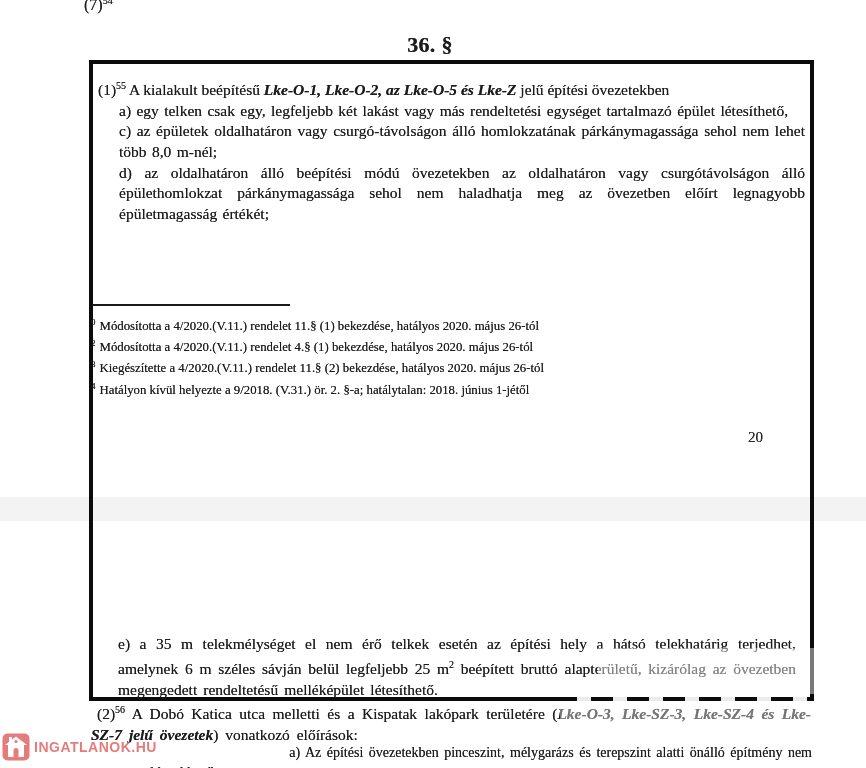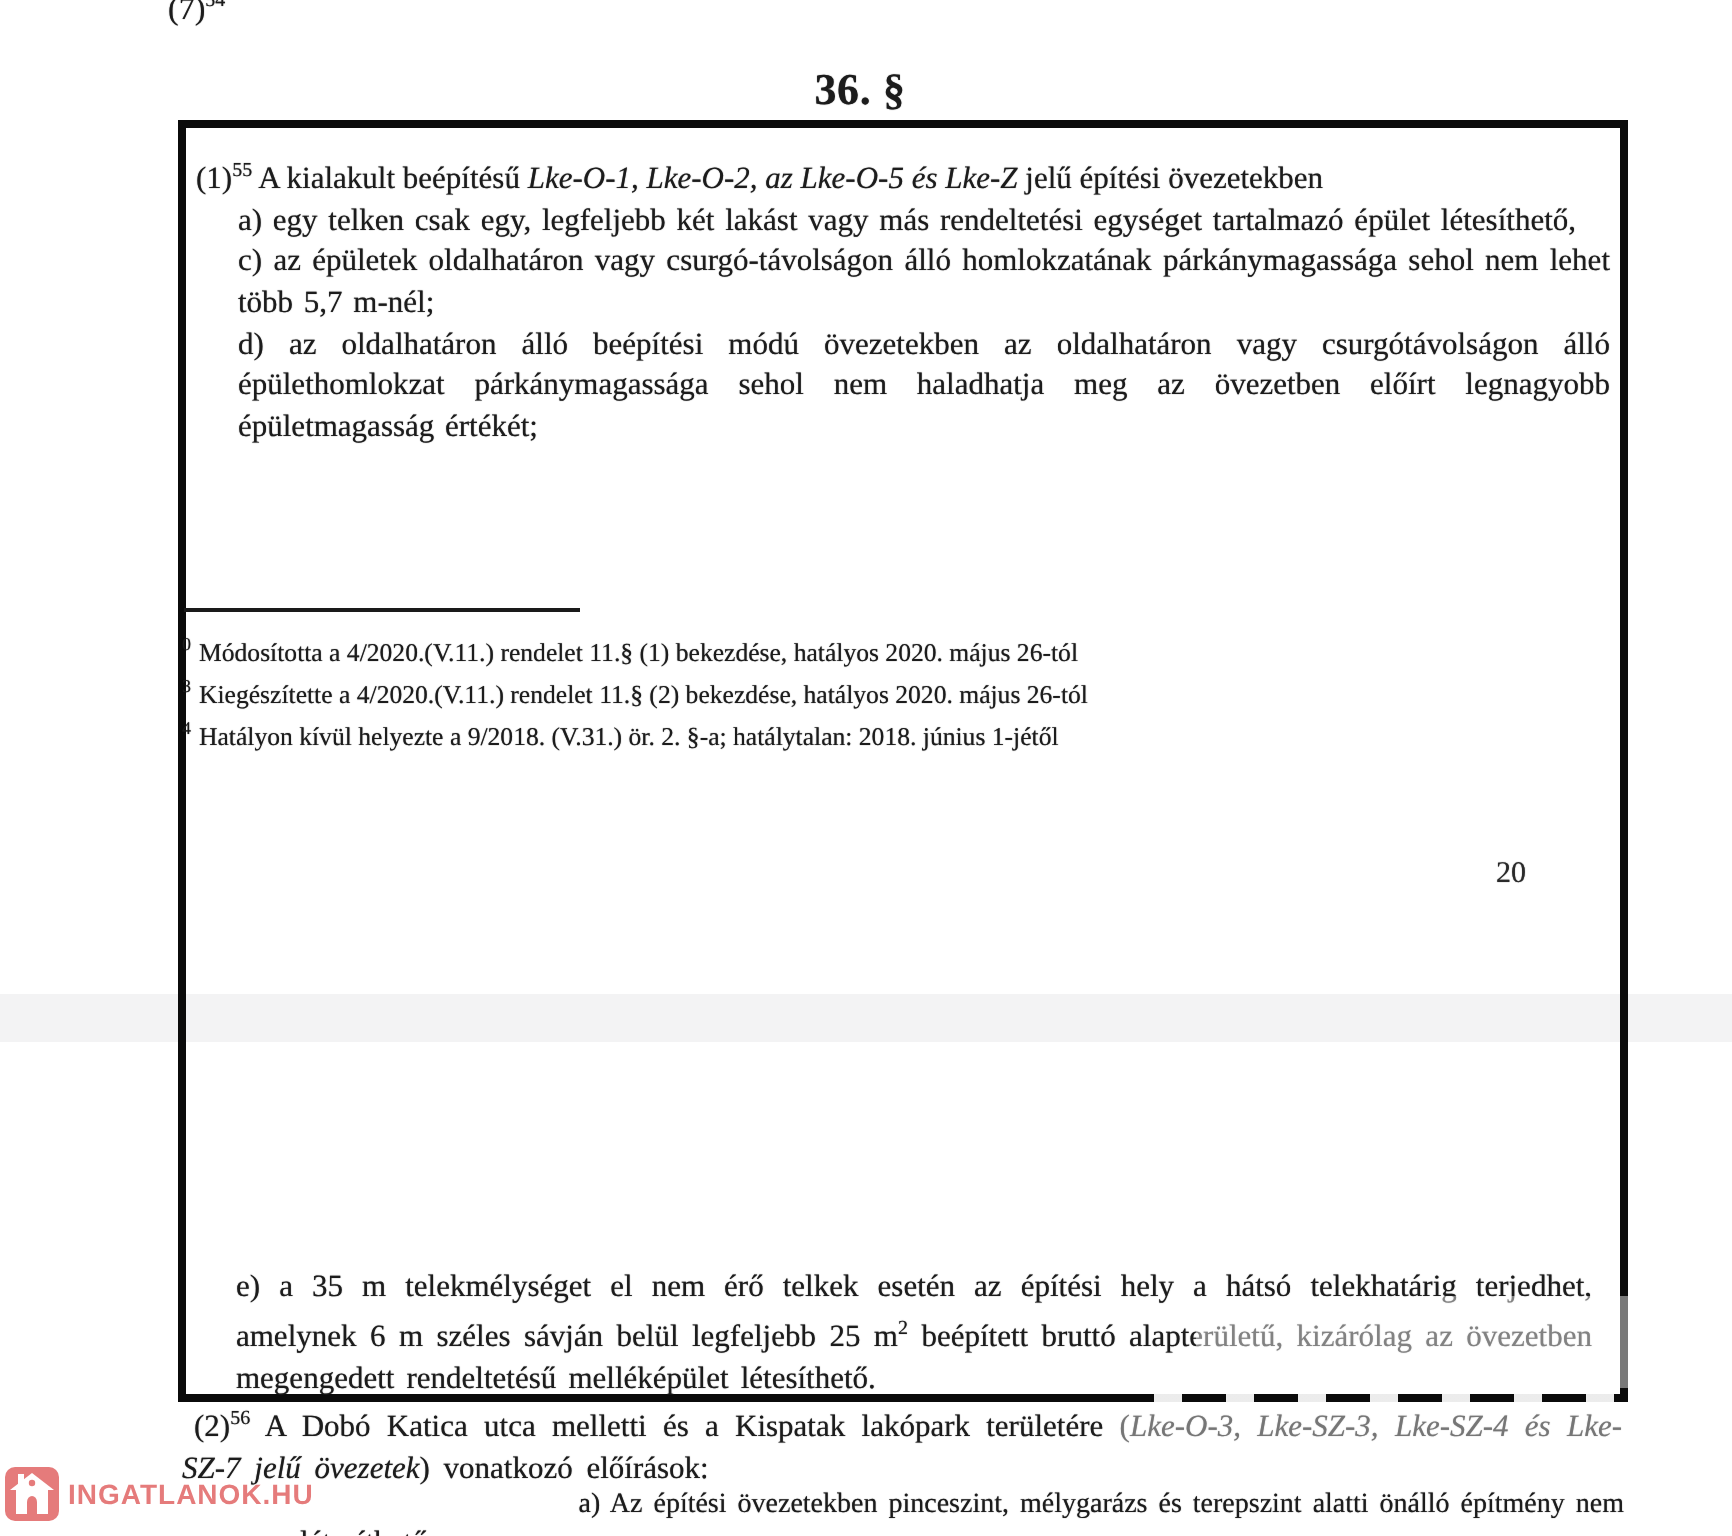--- a/index.html
+++ b/index.html
@@ -38,21 +38,21 @@
     border: 4px solid #0b0b0b;
     box-sizing: border-box;
     z-index: 2;
   }
 
   .p1 {
     position: absolute; left: 5px; top: 12px; width: 707px;
     font-size: 15.5px; line-height: 20.6px;
   }
   .p1 .item { margin-left: 21px; text-align: justify; word-spacing: 1.5px; }
-  .italic { font-style: italic; }
+  .italic { font-style: italic; font-weight: bold; }
 
   .fn-sep {
     position: absolute; left: -1px; top: 240px;
     width: 198px; height: 2px; background: #1a1a1a;
   }
   .footnotes {
     position: absolute; left: -2px; top: 250px; width: 640px;
     font-size: 12.8px; line-height: 16.9px;
   }
   .footnote-row sup { font-size: 9px; margin-right: 4px; }
@@ -130,28 +130,29 @@
 
 <div class="page-band"></div>
 
 <div class="law-box">
 
   <div class="p1 scan">
     <div>
       <span class="p-marker"><span>(1)</span><sup>55</sup></span><span> A kialakult beépítésű </span><span class="italic">Lke-O-1, Lke-O-2, az Lke-O-5 és Lke-Z</span><span> jelű építési övezetekben</span>
     </div>
     <div class="item">a) egy telken csak egy, legfeljebb két lakást vagy más rendeltetési egységet tartalmazó épület létesíthető,</div>
-    <div class="item">c) az épületek oldalhatáron vagy csurgó-távolságon álló homlokzatának párkánymagassága sehol nem lehet több 5,7 m-nél;</div>
+    <div class="item">c) az épületek oldalhatáron vagy csurgó-távolságon álló homlokzatának párkánymagassága sehol nem lehet több 8,0 m-nél;</div>
     <div class="item">d) az oldalhatáron álló beépítési módú övezetekben az oldalhatáron vagy csurgótávolságon álló épülethomlokzat párkánymagassága sehol nem haladhatja meg az övezetben előírt legnagyobb épületmagasság értékét;</div>
   </div>
 
   <div class="fn-sep"></div>
 
   <div class="footnotes scan">
     <div class="footnote-row"><sup>0</sup><span>Módosította a 4/2020.(V.11.) rendelet 11.§ (1) bekezdése, hatályos 2020. május 26-tól</span></div>
+    <div class="footnote-row"><sup>2</sup><span>Módosította a 4/2020.(V.11.) rendelet 4.§ (1) bekezdése, hatályos 2020. május 26-tól</span></div>
     <div class="footnote-row"><sup>3</sup><span>Kiegészítette a 4/2020.(V.11.) rendelet 11.§ (2) bekezdése, hatályos 2020. május 26-tól</span></div>
     <div class="footnote-row"><sup>4</sup><span>Hatályon kívül helyezte a 9/2018. (V.31.) ör. 2. §-a; hatálytalan: 2018. június 1-jétől</span></div>
   </div>
 
   <div class="page-number scan">20</div>
 
   <div class="item-e scan">
     <span>e) a 35 m telekmélységet el nem érő telkek esetén az építési hely a hátsó telekhatárig terjedhet, amelynek 6 m széles sávján belül legfeljebb 25 m</span><sup>2</sup><span> beépített bruttó alapterületű, kizárólag az övezetben megengedett rendeltetésű melléképület létesíthető.</span>
   </div>
 </div>

